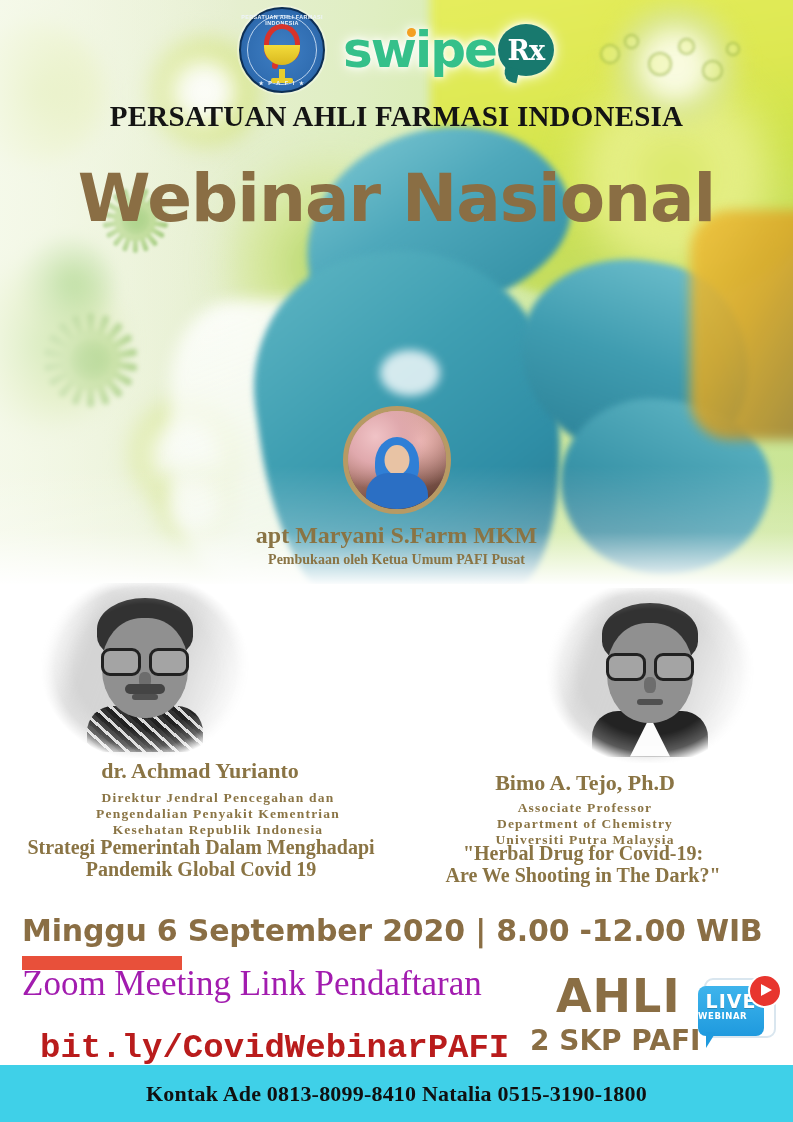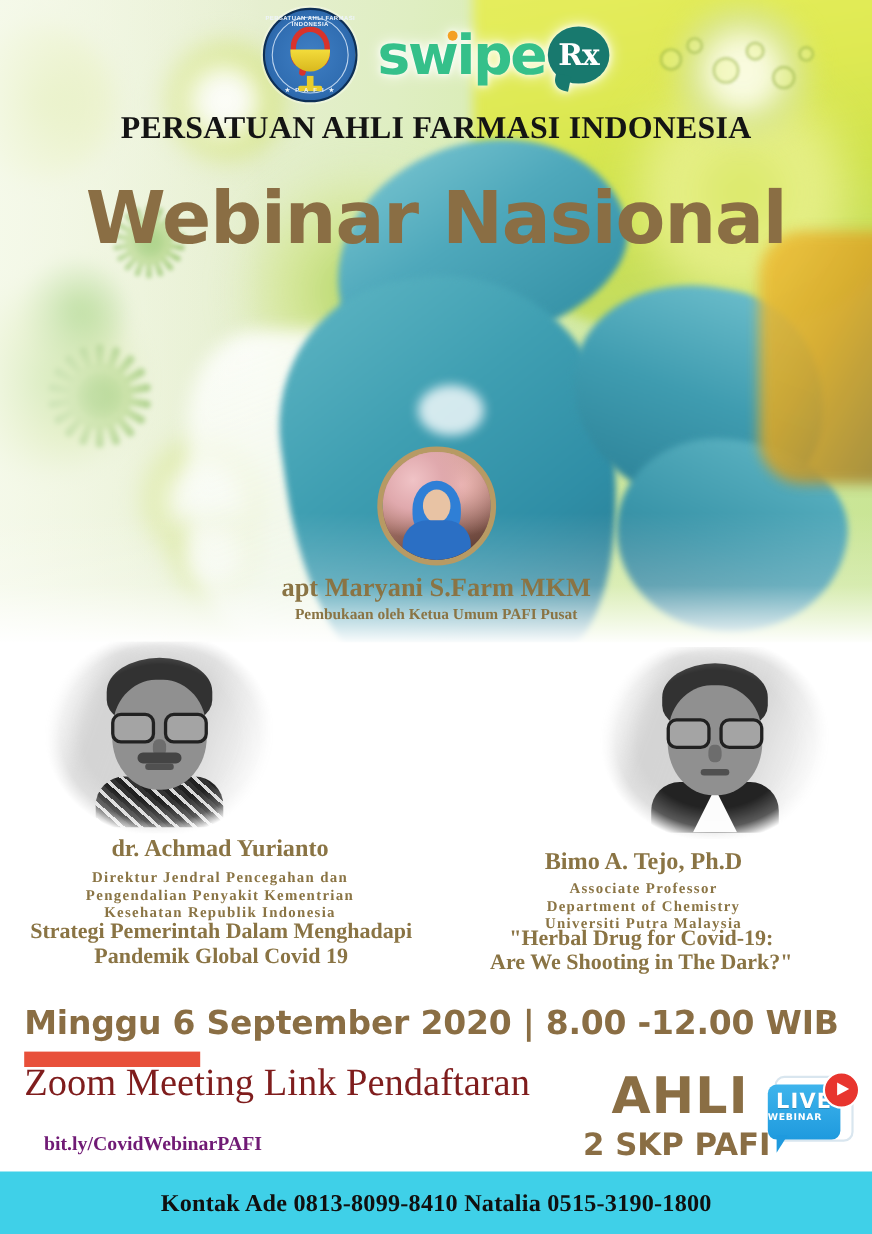--- a/index.html
+++ b/index.html
@@ -232,25 +232,25 @@
 
   
   .dateline{
     position:absolute;left:22px;top:329px;
     font-family:"DejaVu Sans",sans-serif;font-weight:bold;font-size:30px;color:#8a6e44;
     letter-spacing:-.2px;white-space:nowrap;
   }
   .redbar{position:absolute;left:22px;top:372px;width:160px;height:14px;background:#e8503a;}
   .zoomline{
     position:absolute;left:22px;top:380px;
-    font-family:"Liberation Serif",serif;font-size:35px;color:#7f1d1d;white-space:nowrap;
+    font-family:"Liberation Serif",serif;font-size:35px;color:#a21caf;white-space:nowrap;
   }
   .bitly{
     position:absolute;left:40px;top:445px;
-    font-family:Liberation Serif, serif;font-weight:bold;font-size:18px;color:#701a75;
+    font-family:Liberation Mono, monospace;font-weight:bold;font-size:34px;color:#b91c1c;
   }
 
   
   .free{
     position:absolute;left:556px;top:385px;
     font-family:"DejaVu Sans",sans-serif;font-weight:bold;font-size:46px;color:#8a6e44;
     letter-spacing:1px;
   }
   .skp{
     position:absolute;left:530px;top:440px;
@@ -445,21 +445,21 @@
         <div class="f-shirt"></div>
         <div class="f-hair"></div>
         <div class="f-head"></div>
         <div class="f-glass"></div>
         <div class="f-nose"></div>
         <div class="f-mouth"></div>
       </div>
     </div>
 
     <div class="sp-name left-name">dr. Achmad Yurianto</div>
-    <div class="sp-role left-role" style="white-space:pre-line;">Direktur Jendral Pencegahan dan
+    <div class="sp-role left-role" style="white-space:pre-line;padding-left:18px;">Direktur Jendral Pencegahan dan
 Pengendalian Penyakit Kementrian
 Kesehatan Republik Indonesia</div>
     <div class="sp-topic left-topic" style="white-space:pre-line;">Strategi Pemerintah Dalam Menghadapi
 Pandemik Global Covid  19</div>
 
     <div class="sp-name right-name">Bimo A. Tejo, Ph.D</div>
     <div class="sp-role right-role" style="white-space:pre-line;">Associate Professor
 Department of Chemistry
 Universiti Putra Malaysia</div>
     <div class="sp-topic right-topic" style="white-space:pre-line;">"Herbal Drug for Covid-19:

